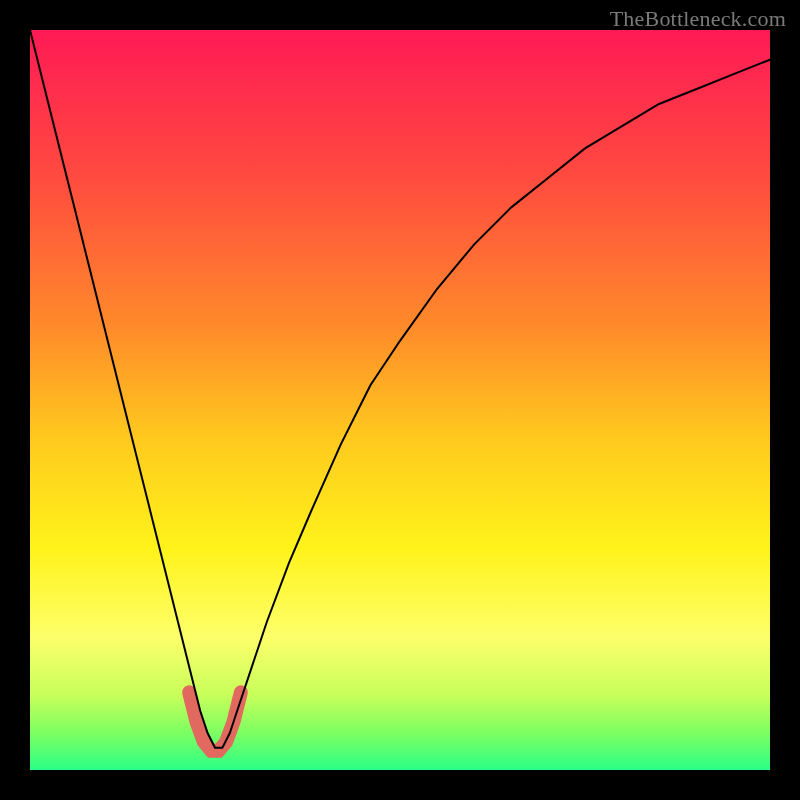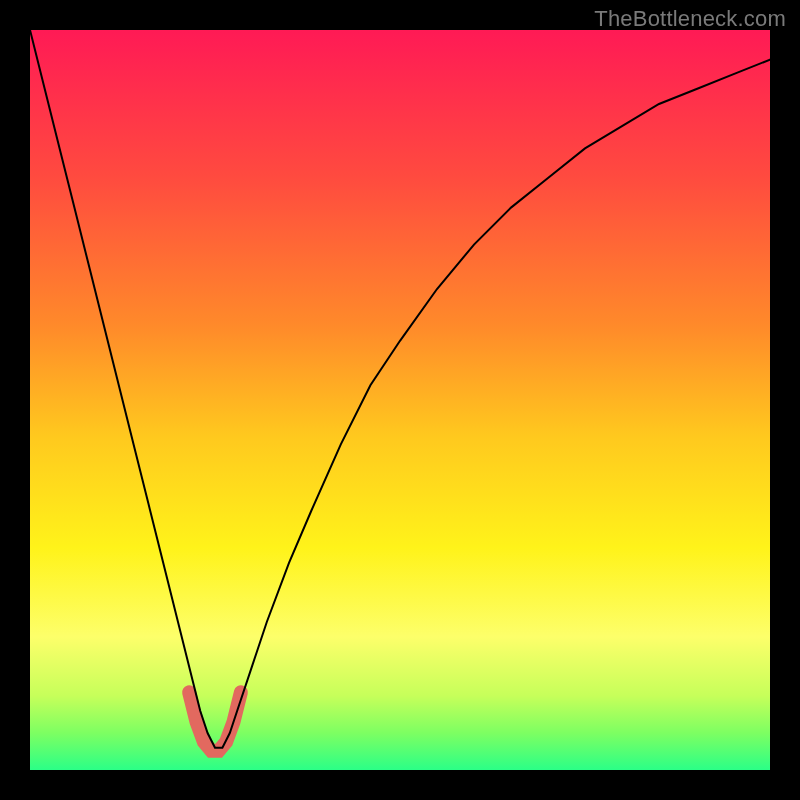--- a/index.html
+++ b/index.html
@@ -9,20 +9,21 @@
     height: 800px;
     background: #000;
     font-family: Arial, Helvetica, sans-serif;
     overflow: hidden;
   }
   .stage {
     position: relative;
     width: 800px;
     height: 636px;
     background: #000;
+    font-family: Liberation Serif, serif;
   }
   .attribution {
     position: absolute;
     top: 6px;
     right: 14px;
     color: #7a7a7a;
     font-size: 22px;
     letter-spacing: 0.2px;
     font-weight: 400;
     z-index: 5;

